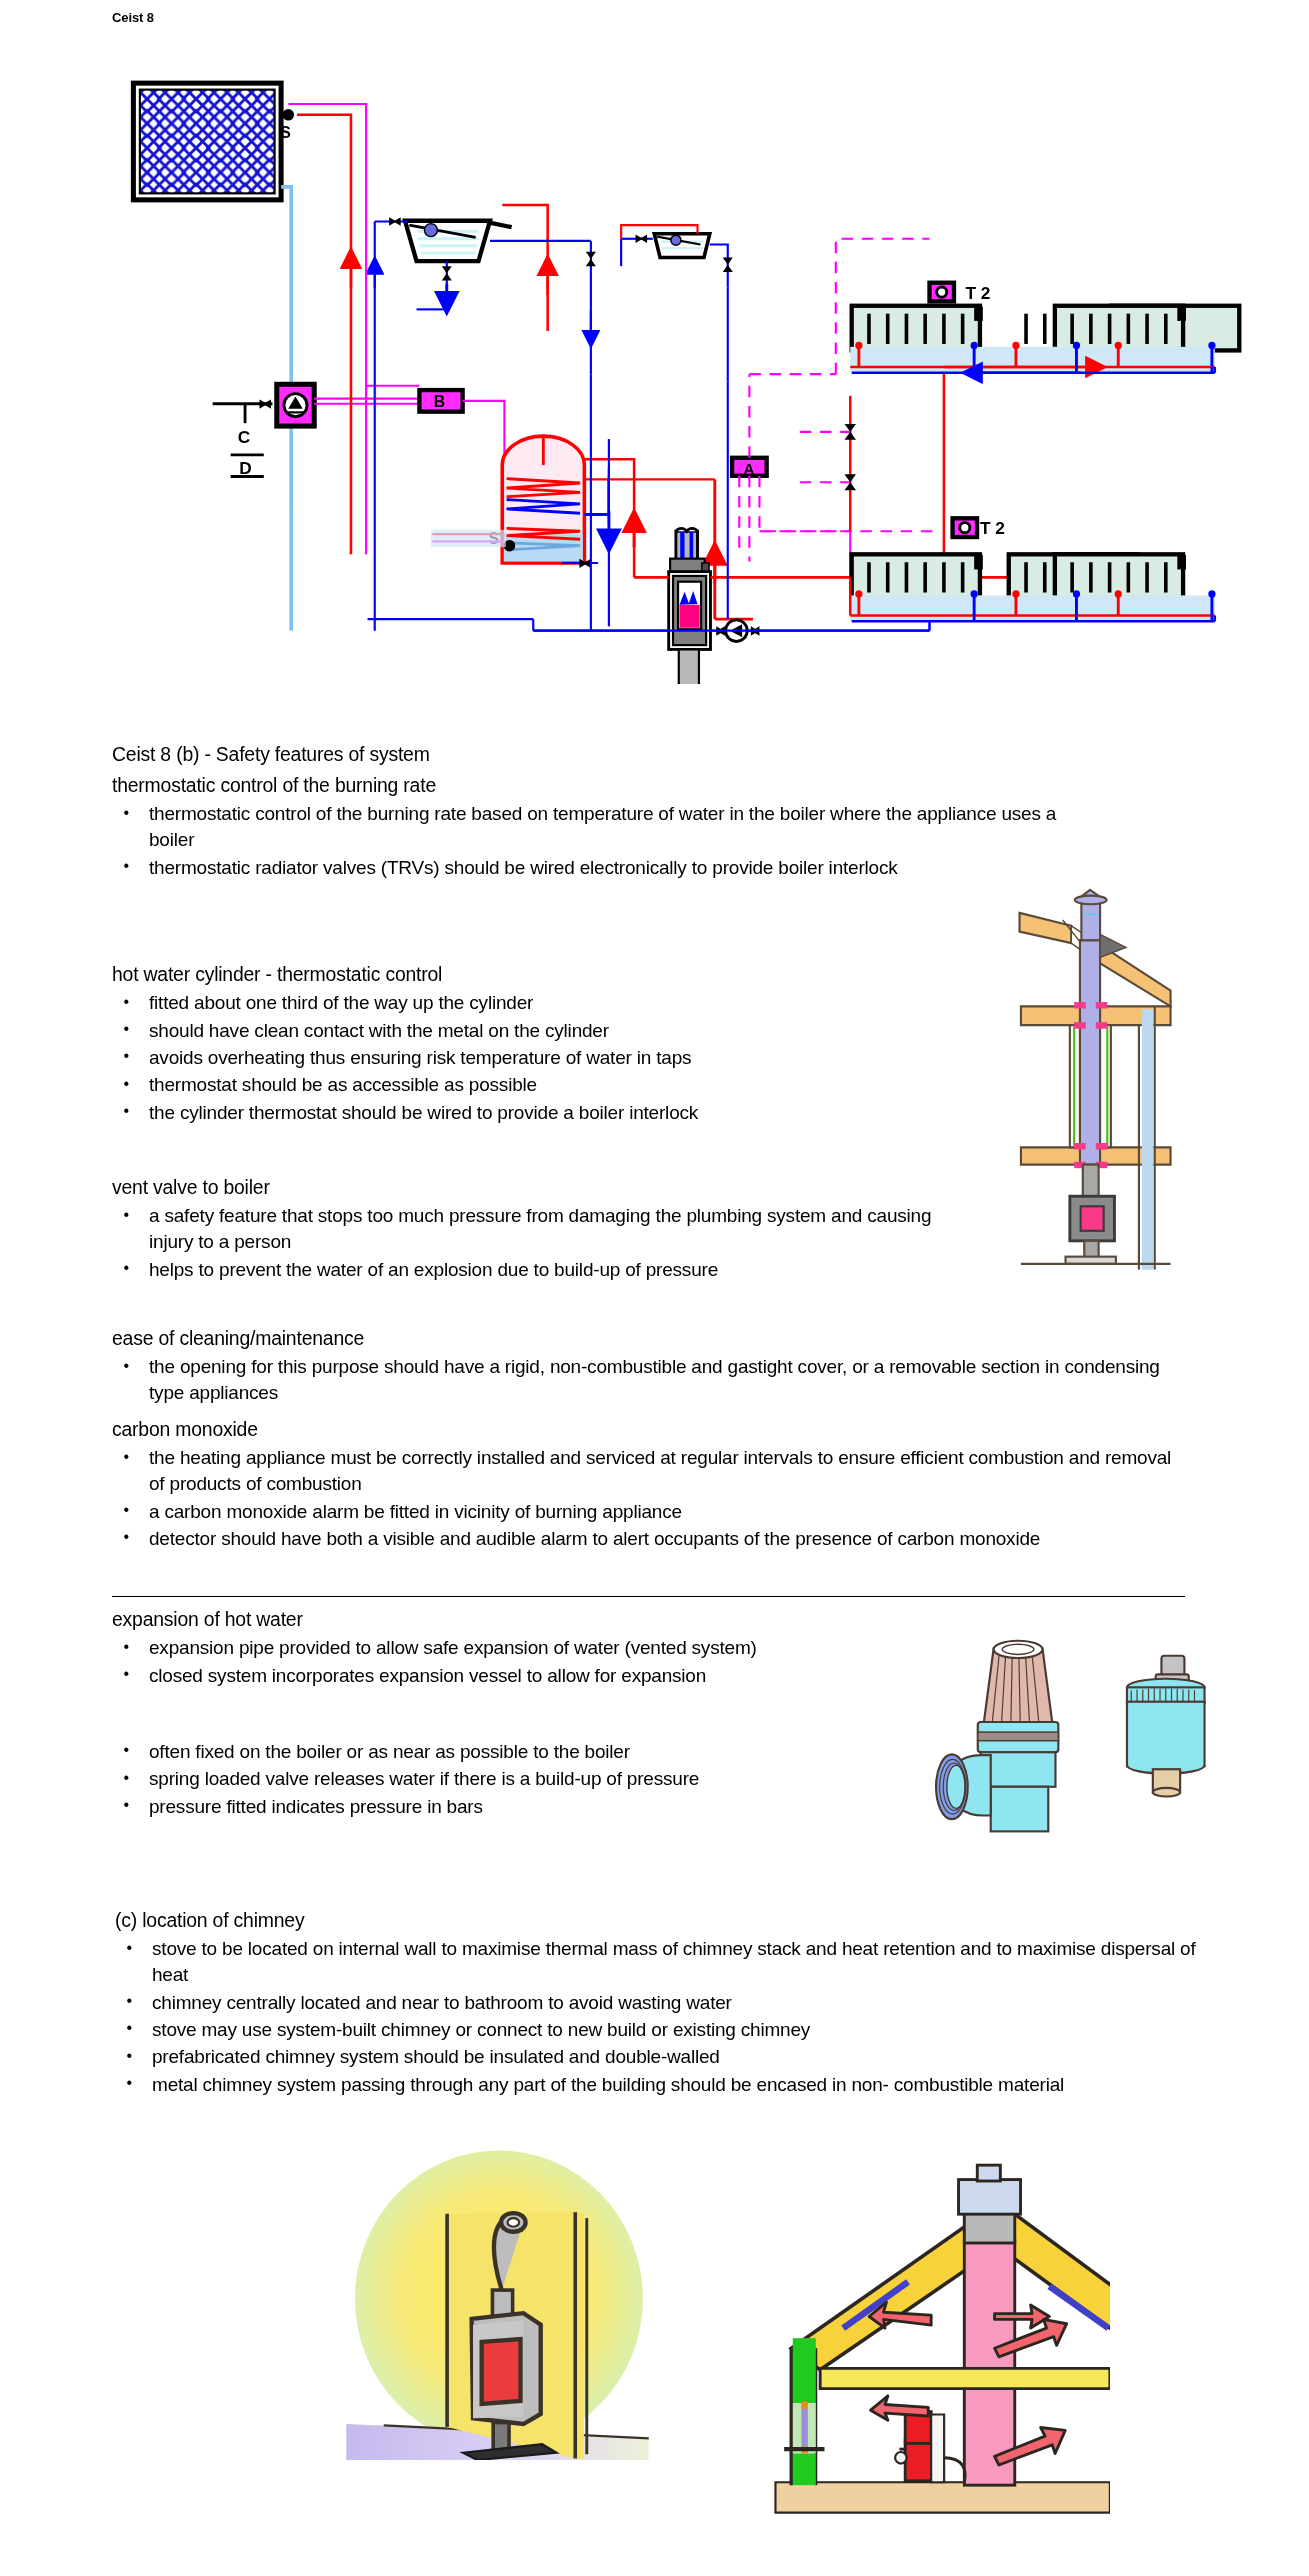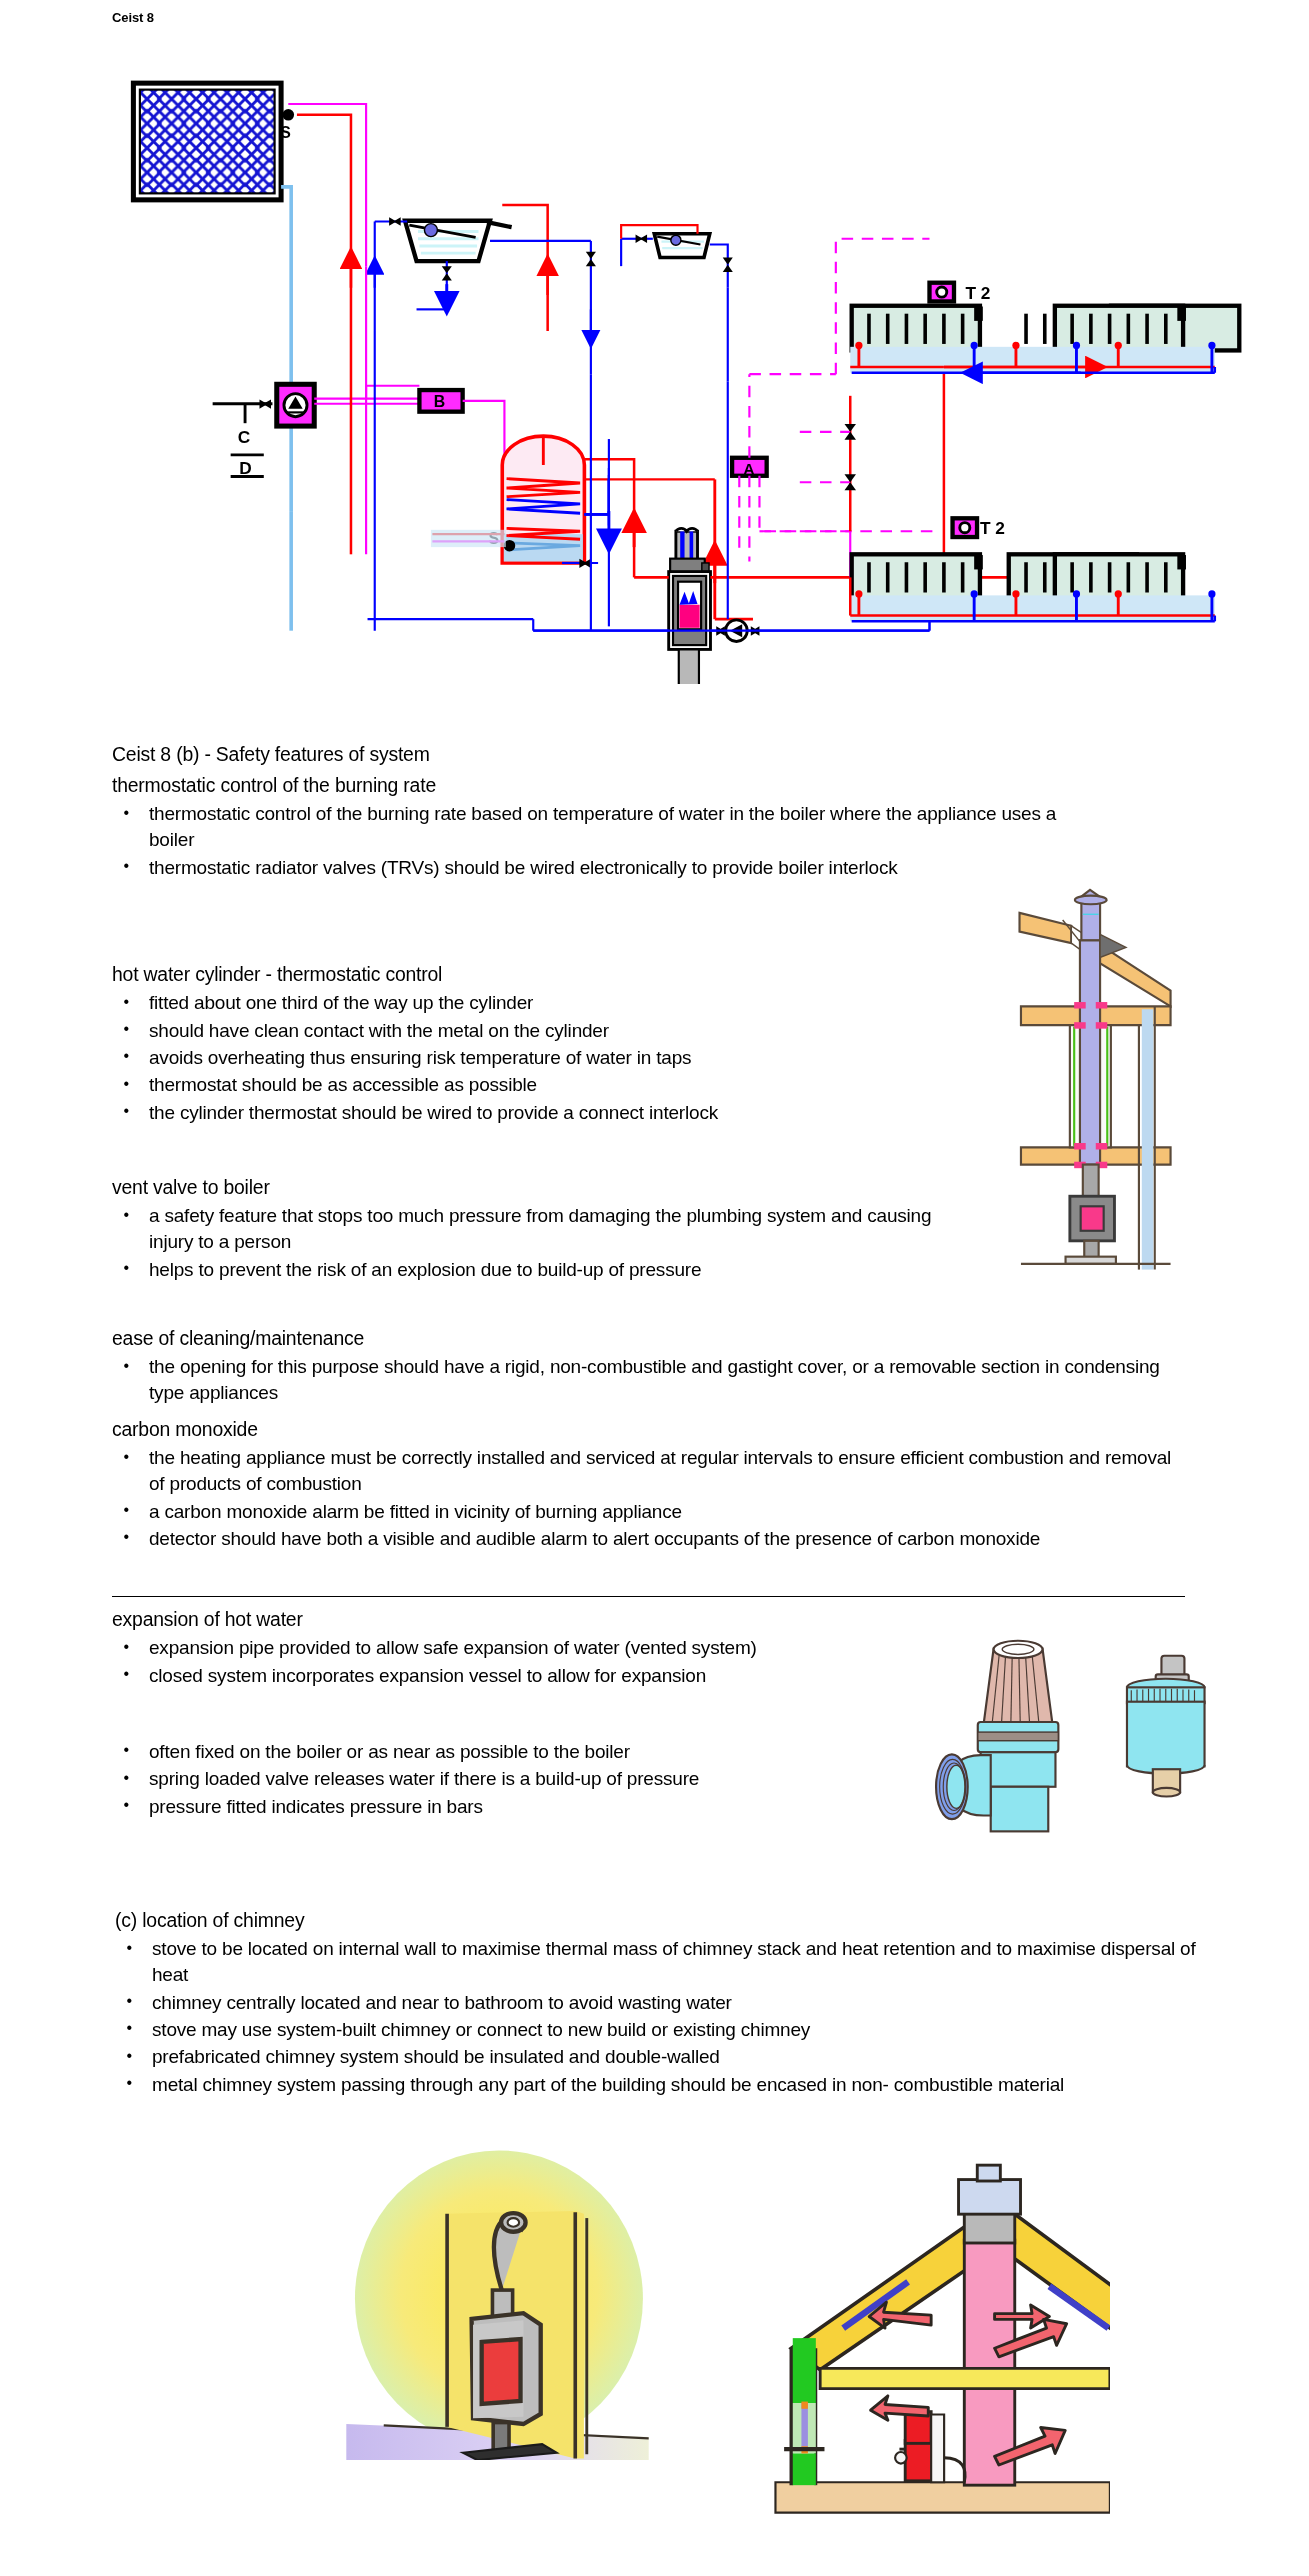--- a/index.html
+++ b/index.html
@@ -481,29 +481,29 @@
     </ul>
   </div>
 
   <div class="block" style="left:112px; top:963px; width:864px;">
     <div class="sec-head">hot water cylinder - thermostatic control</div>
     <ul class="bullets">
       <li><span class="bul">•</span><span>fitted about one third of the way up the cylinder</span></li>
       <li><span class="bul">•</span><span>should have clean contact with the metal on the cylinder</span></li>
       <li><span class="bul">•</span><span>avoids overheating thus ensuring risk temperature of water in taps</span></li>
       <li><span class="bul">•</span><span>thermostat should be as accessible as possible</span></li>
-      <li><span class="bul">•</span><span>the cylinder thermostat should be wired to provide a connect interlock</span></li>
+      <li><span class="bul">•</span><span>the cylinder thermostat should be wired to provide a boiler interlock</span></li>
     </ul>
   </div>
 
   <div class="block" style="left:112px; top:1176px; width:850px;">
     <div class="sec-head">vent valve to boiler</div>
     <ul class="bullets">
       <li><span class="bul">•</span><span>a safety feature that stops too much pressure from damaging the plumbing system and causing injury to a person</span></li>
-      <li><span class="bul">•</span><span>helps to prevent the risk of an explosion due to build-up of pressure</span></li>
+      <li><span class="bul">•</span><span>helps to prevent the water of an explosion due to build-up of pressure</span></li>
     </ul>
   </div>
 
   <div class="block" style="left:112px; top:1327px; width:1073px;">
     <div class="sec-head">ease of cleaning/maintenance</div>
     <ul class="bullets">
       <li><span class="bul">•</span><span>the opening for this purpose should have a rigid, non-combustible and gastight cover, or a removable section in condensing type appliances</span></li>
     </ul>
   </div>
 

